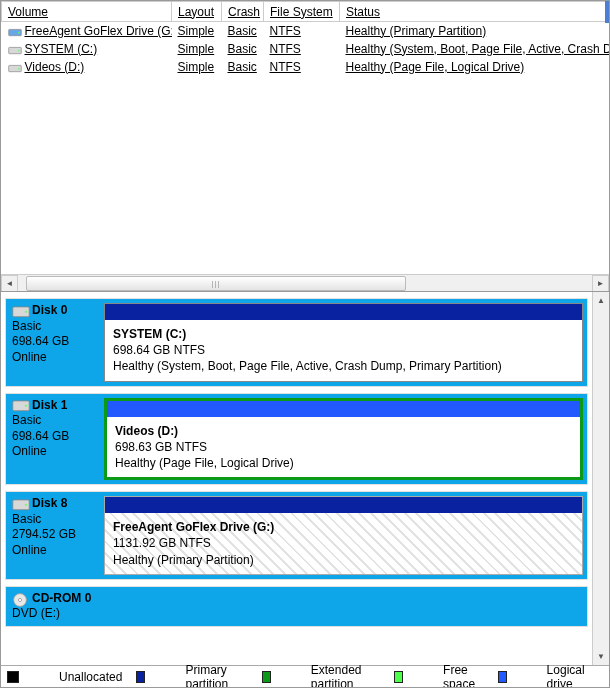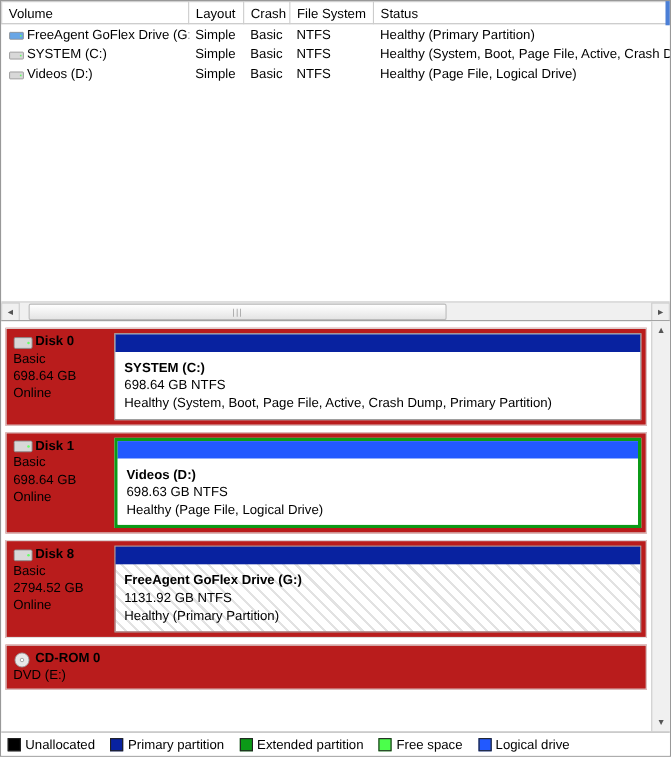--- a/index.html
+++ b/index.html
@@ -22,20 +22,21 @@
   .volume-pane {
     height: 290px;
     overflow: hidden;
     position: relative;
     border-bottom: none;
   }
   .vol-table {
     width: 100%;
     border-collapse: collapse;
     table-layout: fixed;
+    text-decoration: underline;
   }
   .vol-table th {
     font-weight: normal;
     text-align: left;
     background: #fff;
     border: 1px solid #ccc;
     padding: 2px 6px;
     height: 20px;
     font-size: 12px;
   }
@@ -100,21 +101,21 @@
   }
   .vscroll .arrow {
     width:15px;height:17px;
     display:flex;align-items:center;justify-content:center;
     font-size:8px;color:#555;
   }
   .disk-row {
     display:flex;
     border:1px solid #e0e0e0;
     margin:2px 2px 6px 2px;
-    background:#b91c1c;
+    background:#0ea5e9;
   }
   .disk-label {
     width:98px;
     padding:4px 6px;
     border-right:none;
   }
   .disk-label .dname { font-weight:bold; }
   .disk-icon {
     display:inline-block;width:18px;height:14px;
     vertical-align:middle;margin-right:2px;
@@ -162,21 +163,21 @@
     gap:4px;
     font-size:12px;
   }
   .swatch {
     width:12px;height:12px;
     border:1px solid #222;
     display:inline-block;
     margin-right:4px;
     vertical-align:middle;
   }
-  .leg-item { margin-right:10px; display:flex;align-items:center;}
+  .leg-item { margin-right:10px; display:flex;align-items:center;gap:36px;}
   .disk-label div { line-height:1.3; }
   .part .body div { line-height:1.35; }
   .right-border {
     position:absolute;
     top:0;right:0;width:4px;height:22px;
     background:#4b7fd6;
   }
 </style>
 </head>
 <body>

